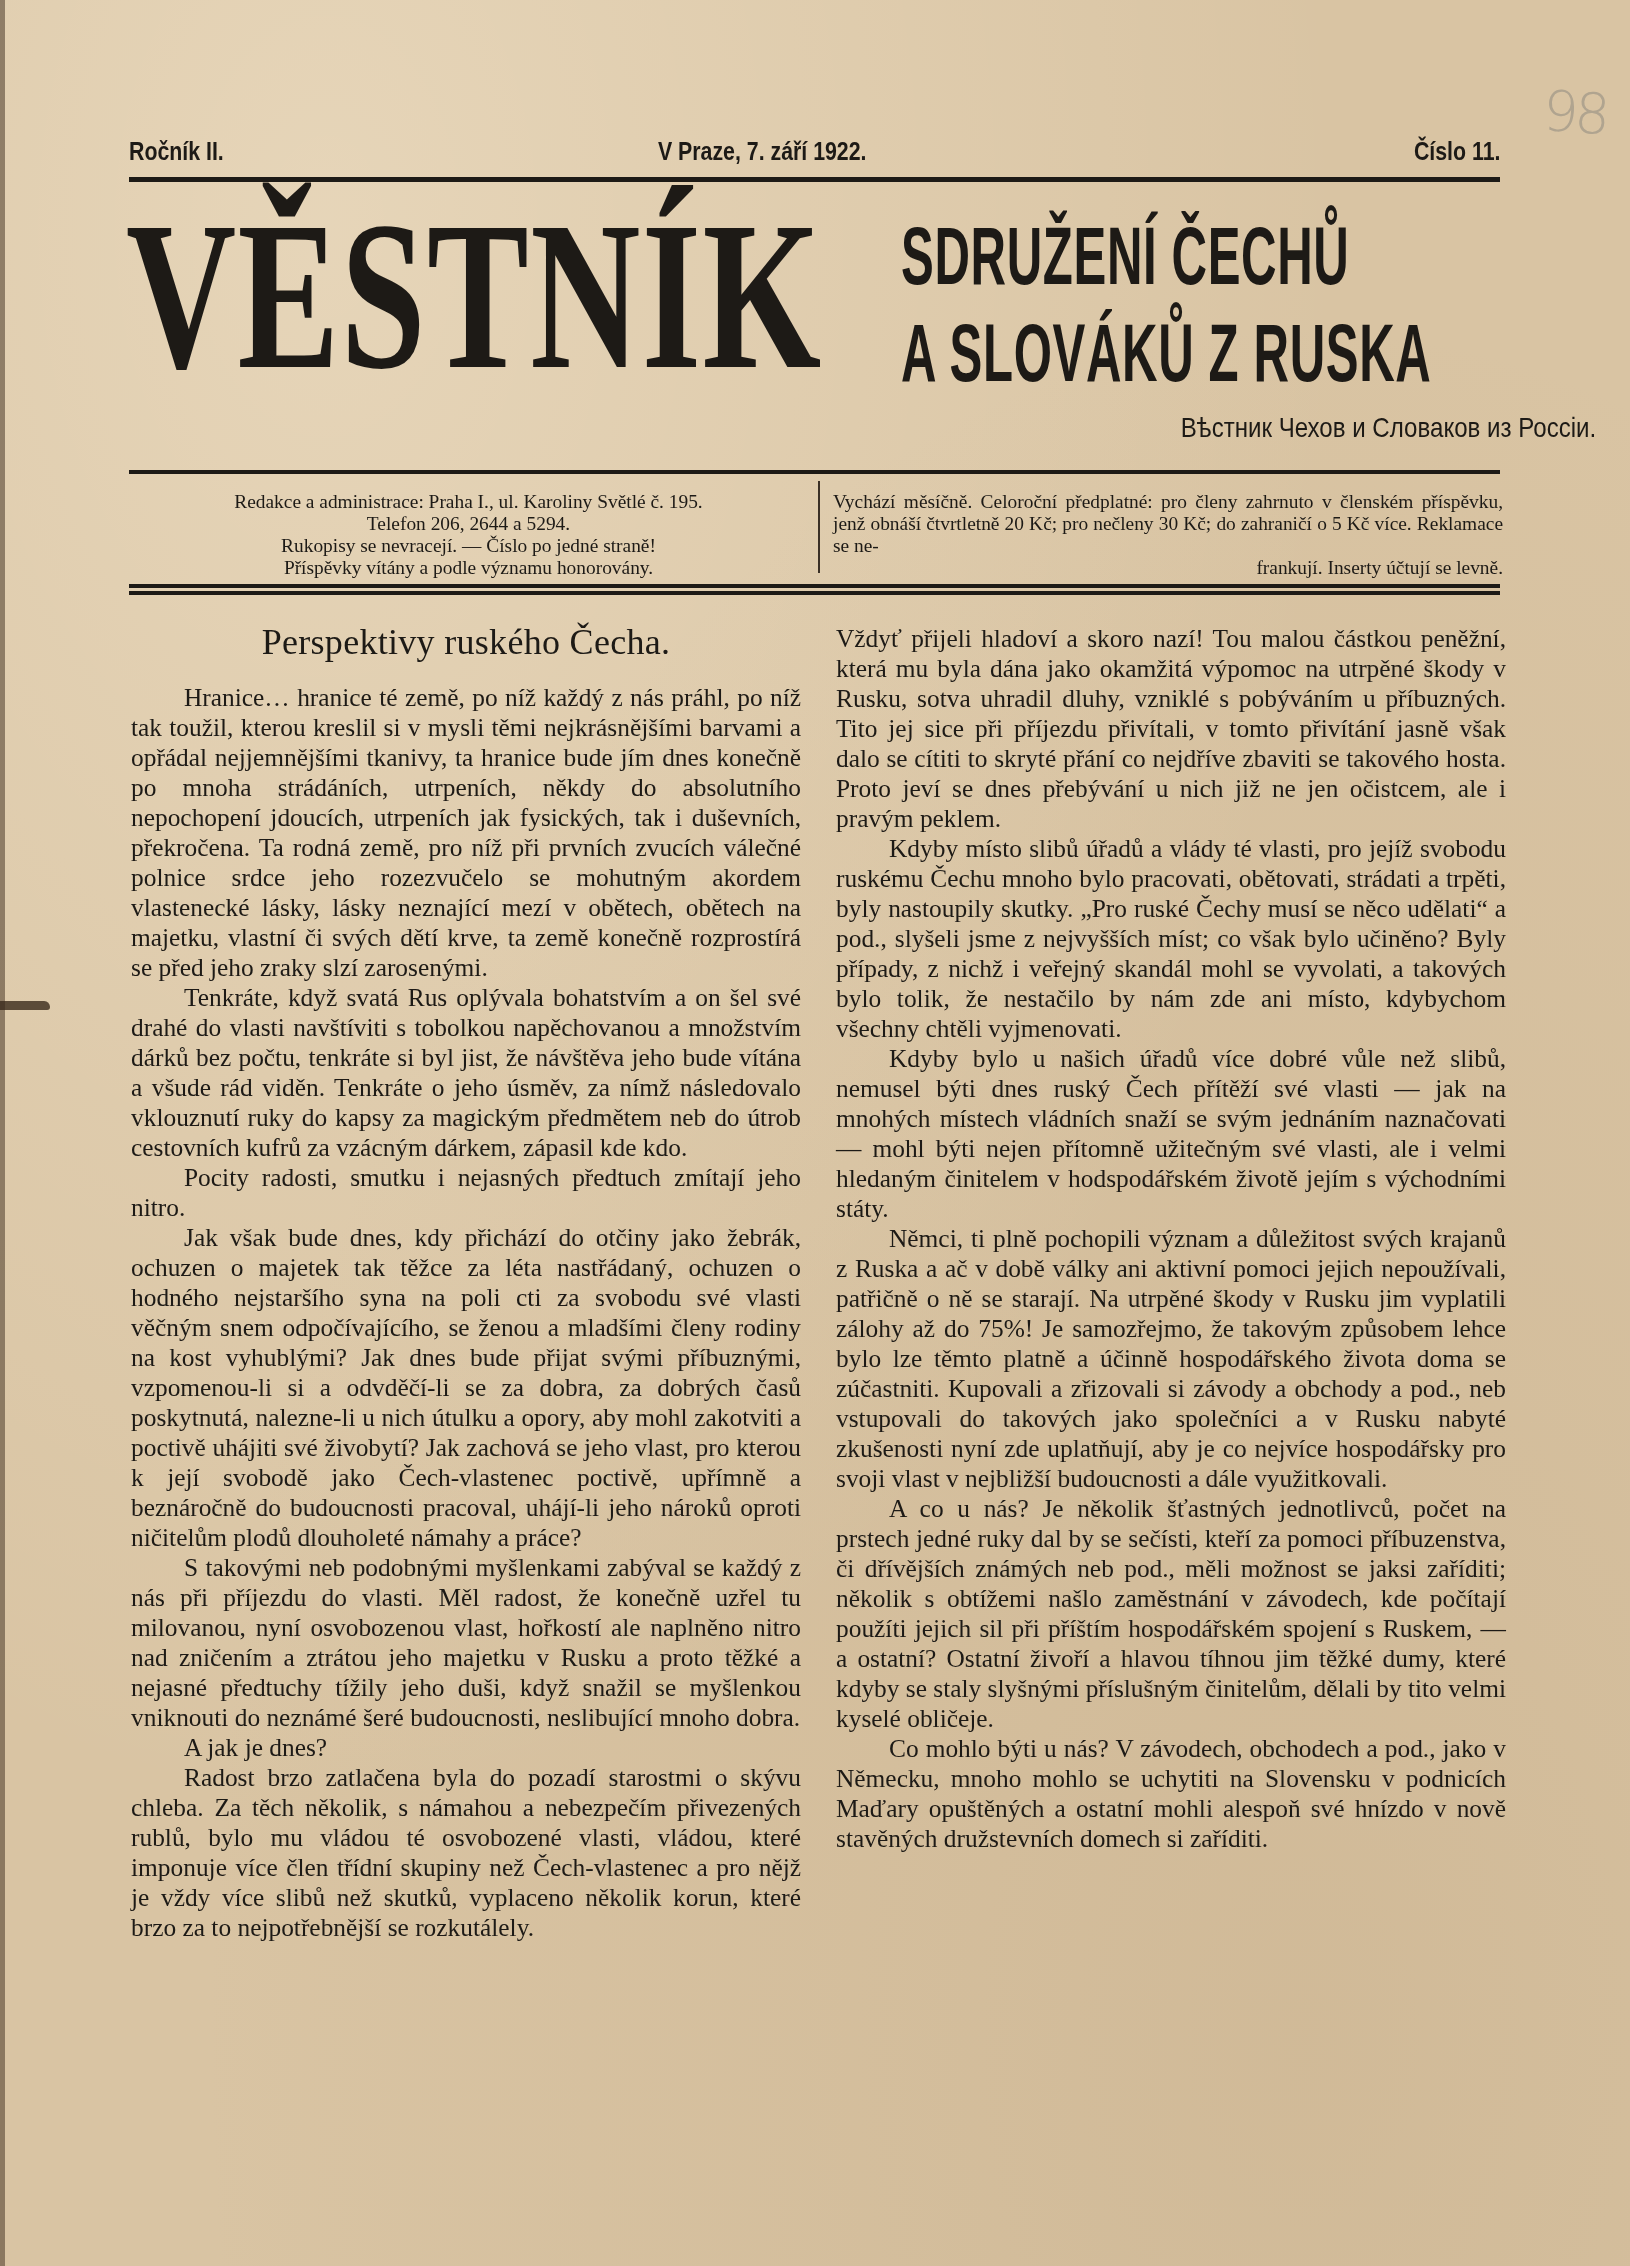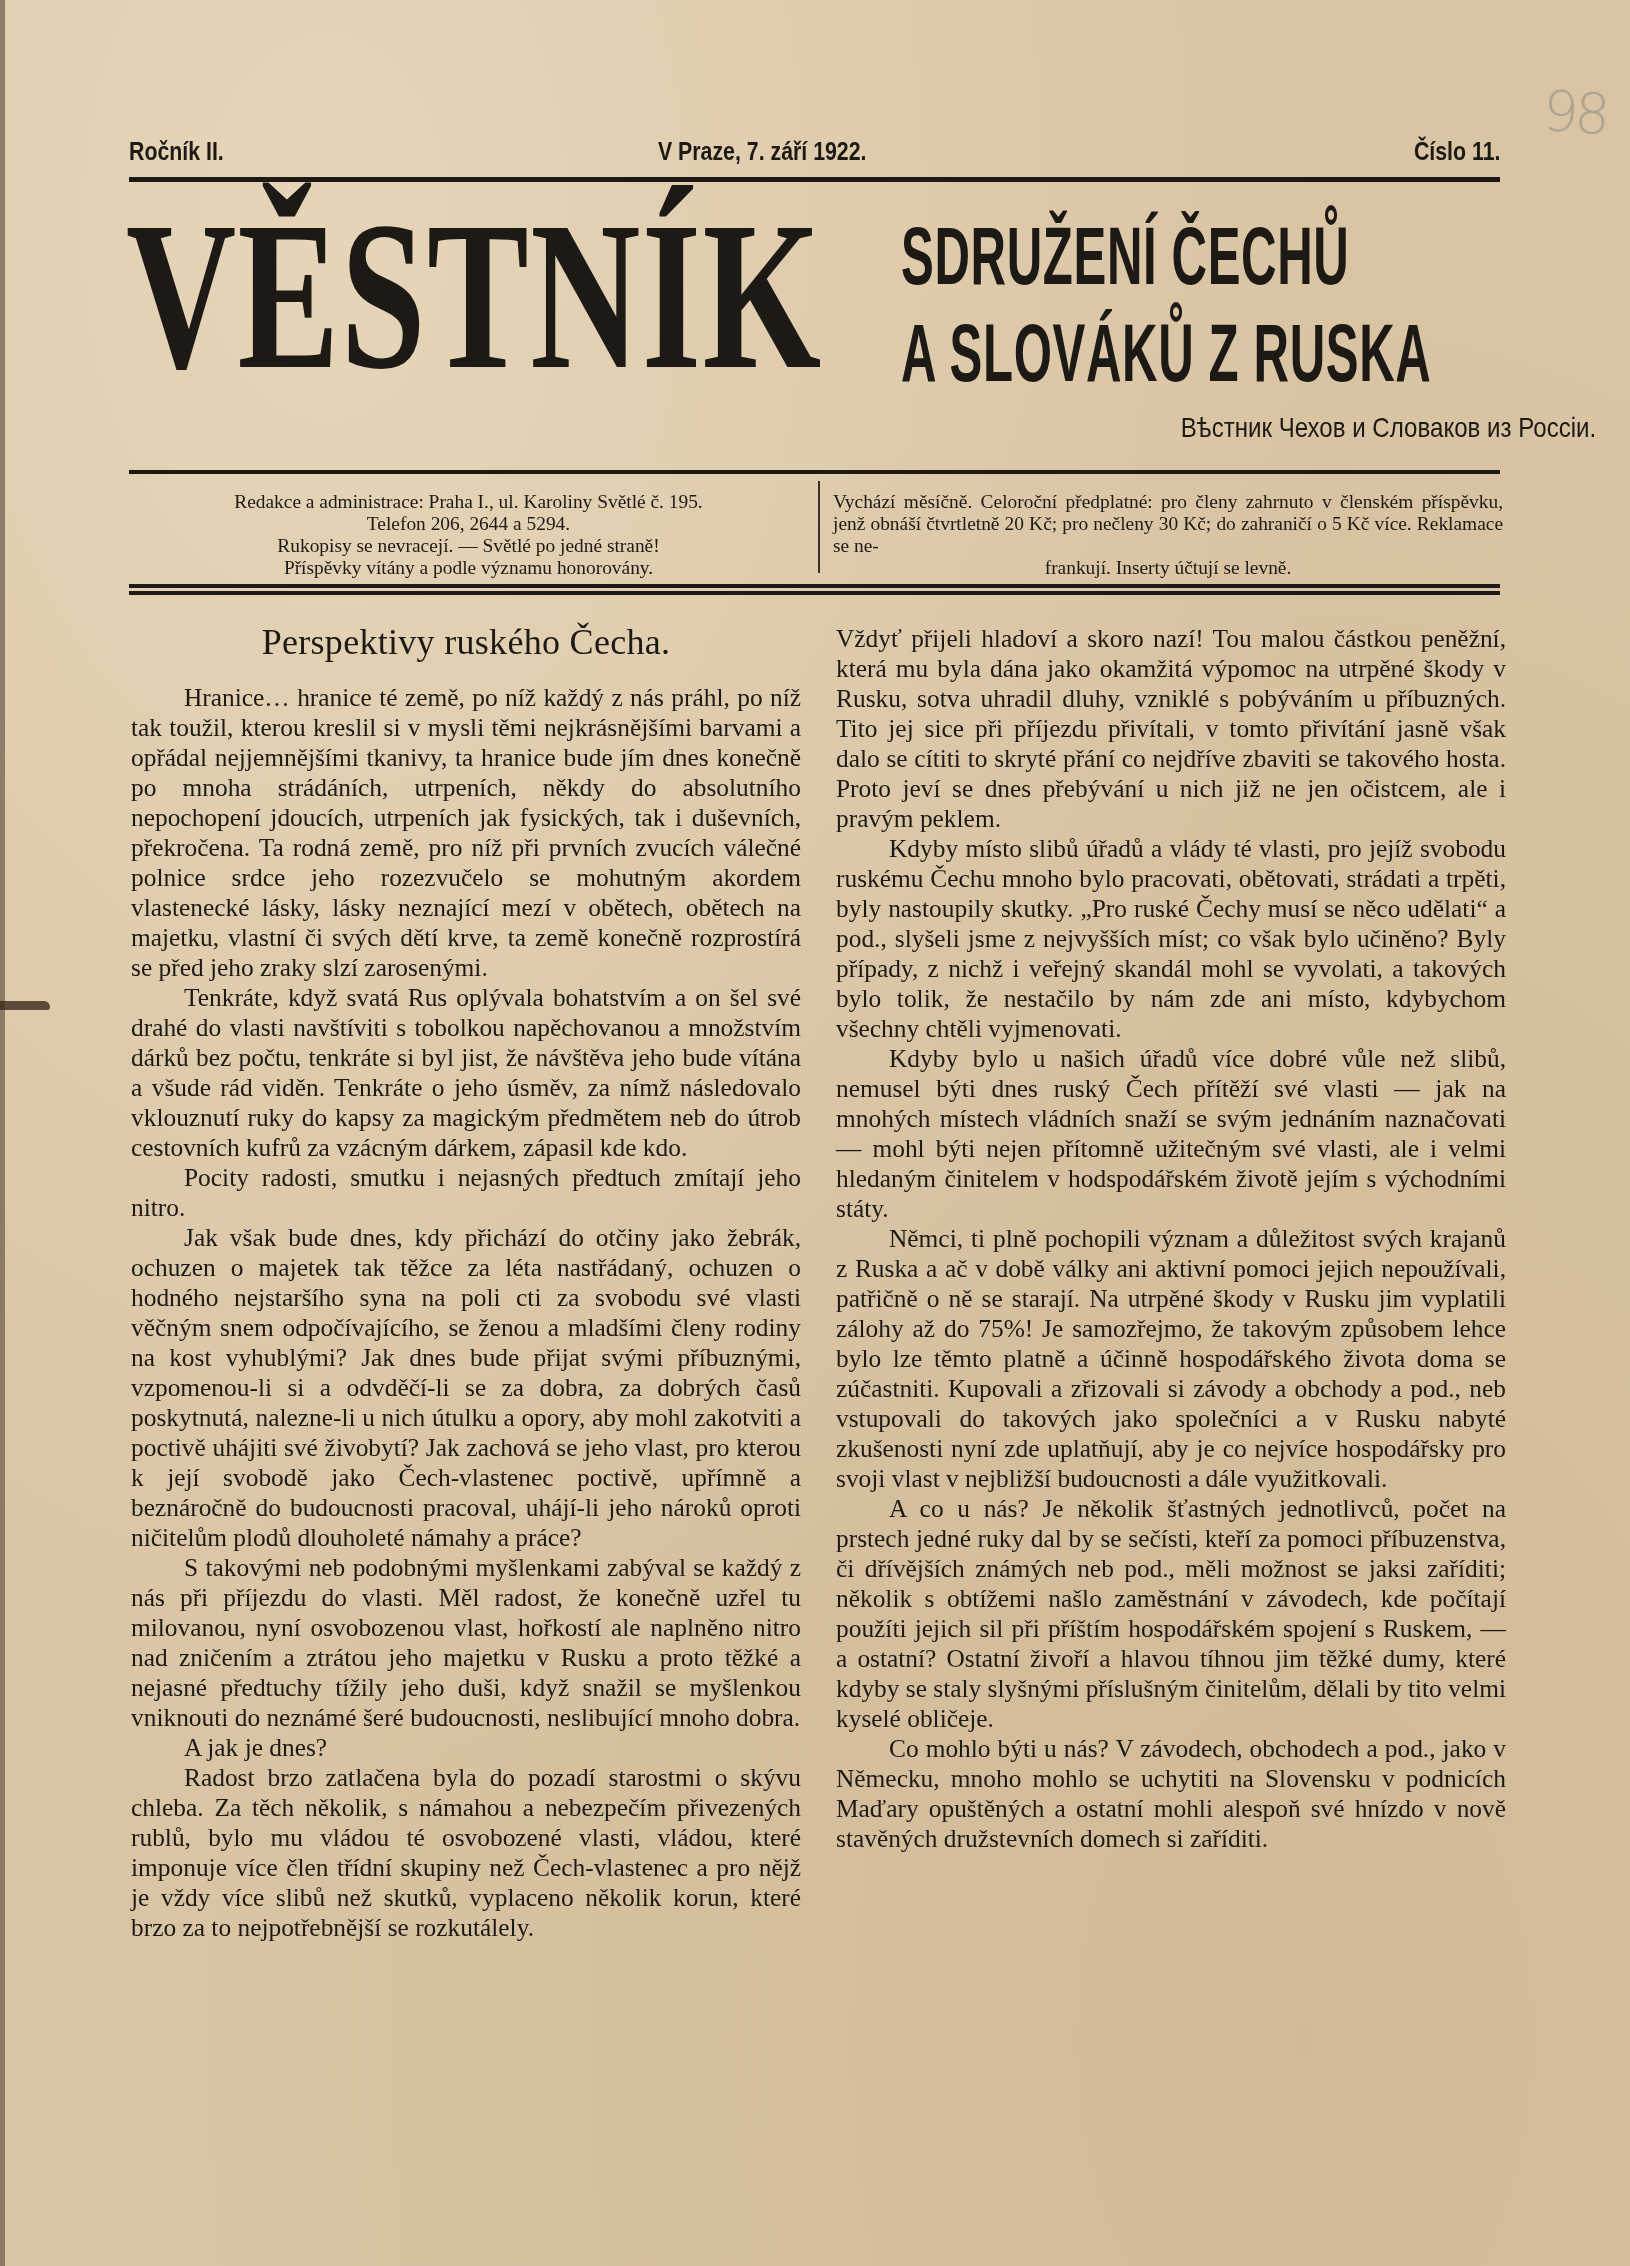--- a/index.html
+++ b/index.html
@@ -36,21 +36,21 @@
   }
   .masthead-ru {
     position: absolute; left: 0; width: 1630px; top: 412px; text-align: right;
     font-family: "Liberation Sans", sans-serif; font-size: 28px;
   }
   .masthead-ru span { display: inline-block; transform: scaleX(0.86); }
 
   .info { position: absolute; top: 491px; font-size: 19.4px; line-height: 22px; font-family: "Liberation Serif", serif; }
   .info-left { left: 129px; width: 679px; text-align: center; }
   .info-right { left: 833px; width: 670px; text-align: justify; }
-  .info-right .center { text-align: center; }
+  .info-right .center { text-align: right; }
   .info-divider { position: absolute; left: 818px; top: 481px; width: 1.9px; height: 92px; background: #3a3026; }
   .rule-double { position: absolute; left: 129px; top: 584px; width: 1371px; }
   .rule-double div { height: 3.9px; background: #1d1a16; margin-bottom: 2.9px; }
 
   .col { position: absolute; top: 621px; font-family: Liberation Serif, serif; font-size: 25.4px; line-height: 30px; text-align: justify; }
   .col-left { left: 131px; width: 670px; }
   .col-right { left: 836px; width: 670px; top: 623px; }
   .col p { margin: 0; text-indent: 53px; hyphens: manual; }
   .col p.noindent { text-indent: 0; }
   .article-title { text-align: center; font-size: 36px; line-height: 43px; margin: 0 0 17.5px 0; font-weight: normal; letter-spacing: 0.3px; }
@@ -73,21 +73,21 @@
   <div class="masthead-title">VĚSTNÍK</div>
   <div class="masthead-sub" style="top:215px">SDRUŽENÍ ČECHŮ</div>
   <div class="masthead-sub" style="top:312px">A SLOVÁKŮ Z RUSKA</div>
   <div class="masthead-ru"><span>Вѣстник Чехов и Словаков из Россіи.</span></div>
 
   <div class="rule-thick" style="top:470px;height:3.9px"></div>
 
   <div class="info info-left">
     <div>Redakce a administrace: Praha I., ul. Karoliny Světlé č. 195.</div>
     <div>Telefon 206, 2644 a 5294.</div>
-    <div>Rukopisy se nevracejí. — Světlé po jedné straně!</div>
+    <div>Rukopisy se nevracejí. — Číslo po jedné straně!</div>
     <div>Příspěvky vítány a podle významu honorovány.</div>
   </div>
   <div class="info-divider"></div>
   <div class="info info-right">
     <div>Vychází měsíčně. Celoroční předplatné: pro členy zahrnuto v členském příspěvku, jenž obnáší čtvrtletně 20 Kč; pro nečleny 30 Kč; do zahraničí o 5 Kč více. Reklamace se ne-</div>
     <div class="center">frankují. Inserty účtují se levně.</div>
   </div>
   <div class="rule-double">
       <div></div>
       <div></div>

